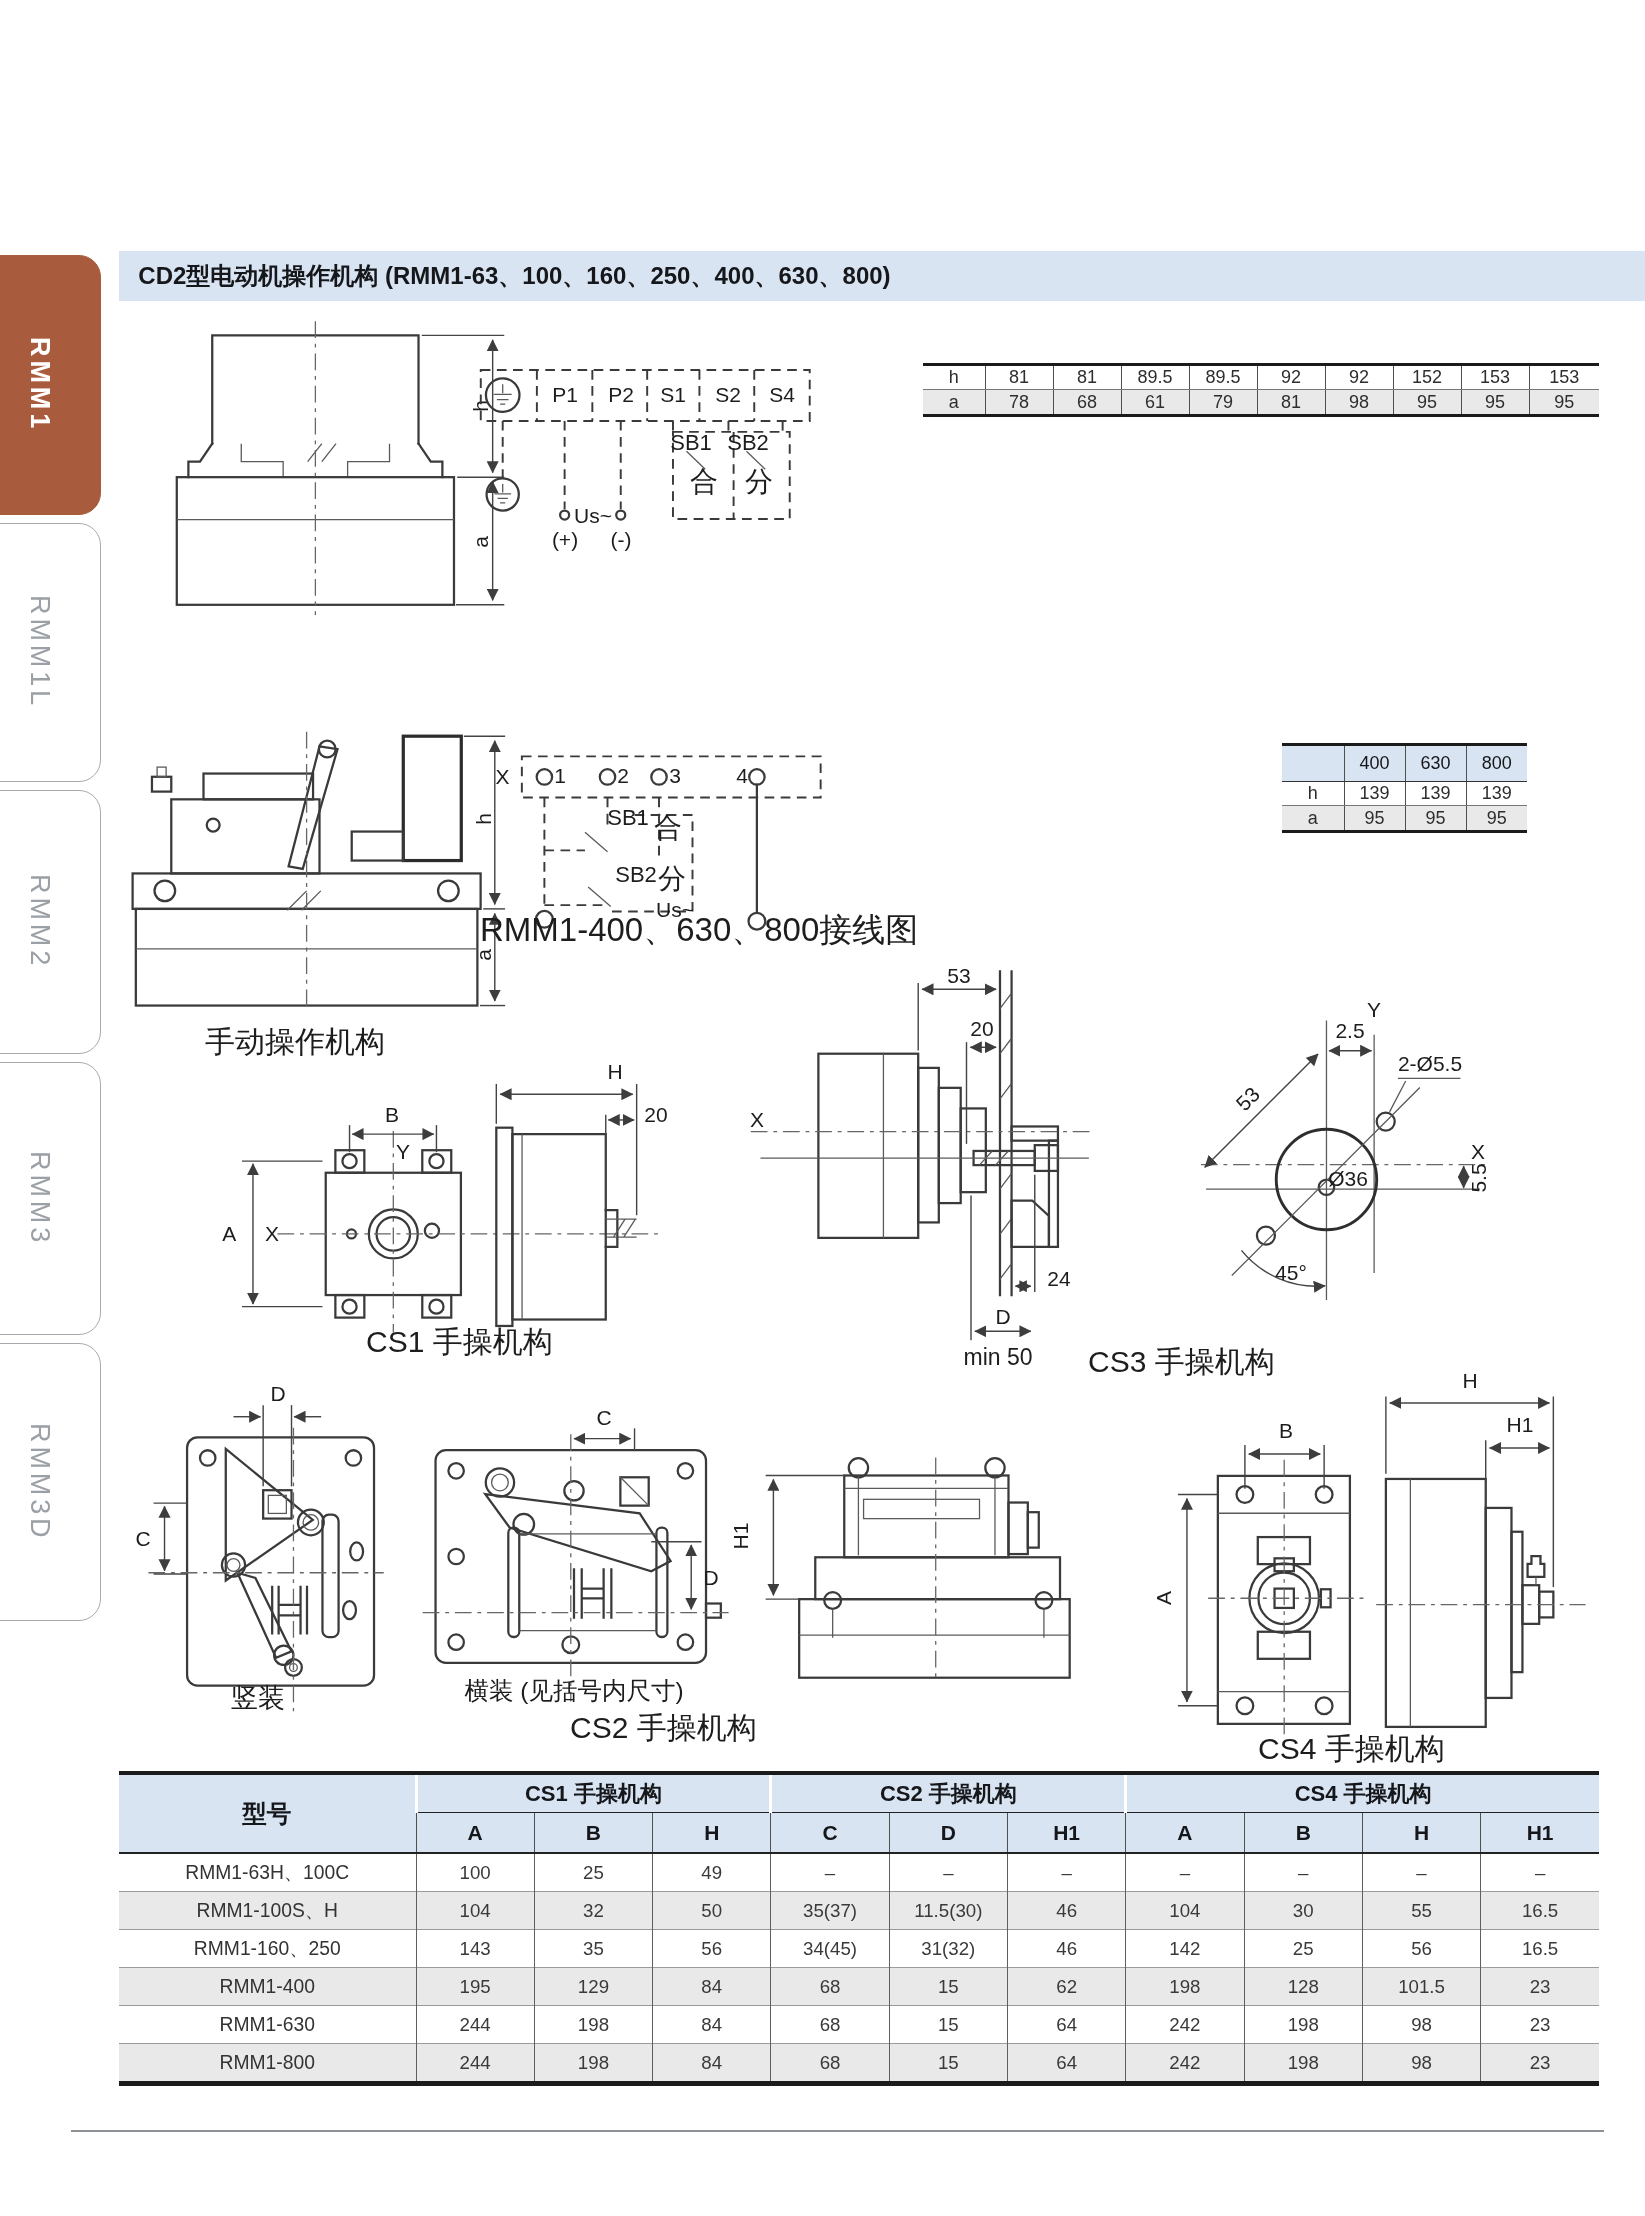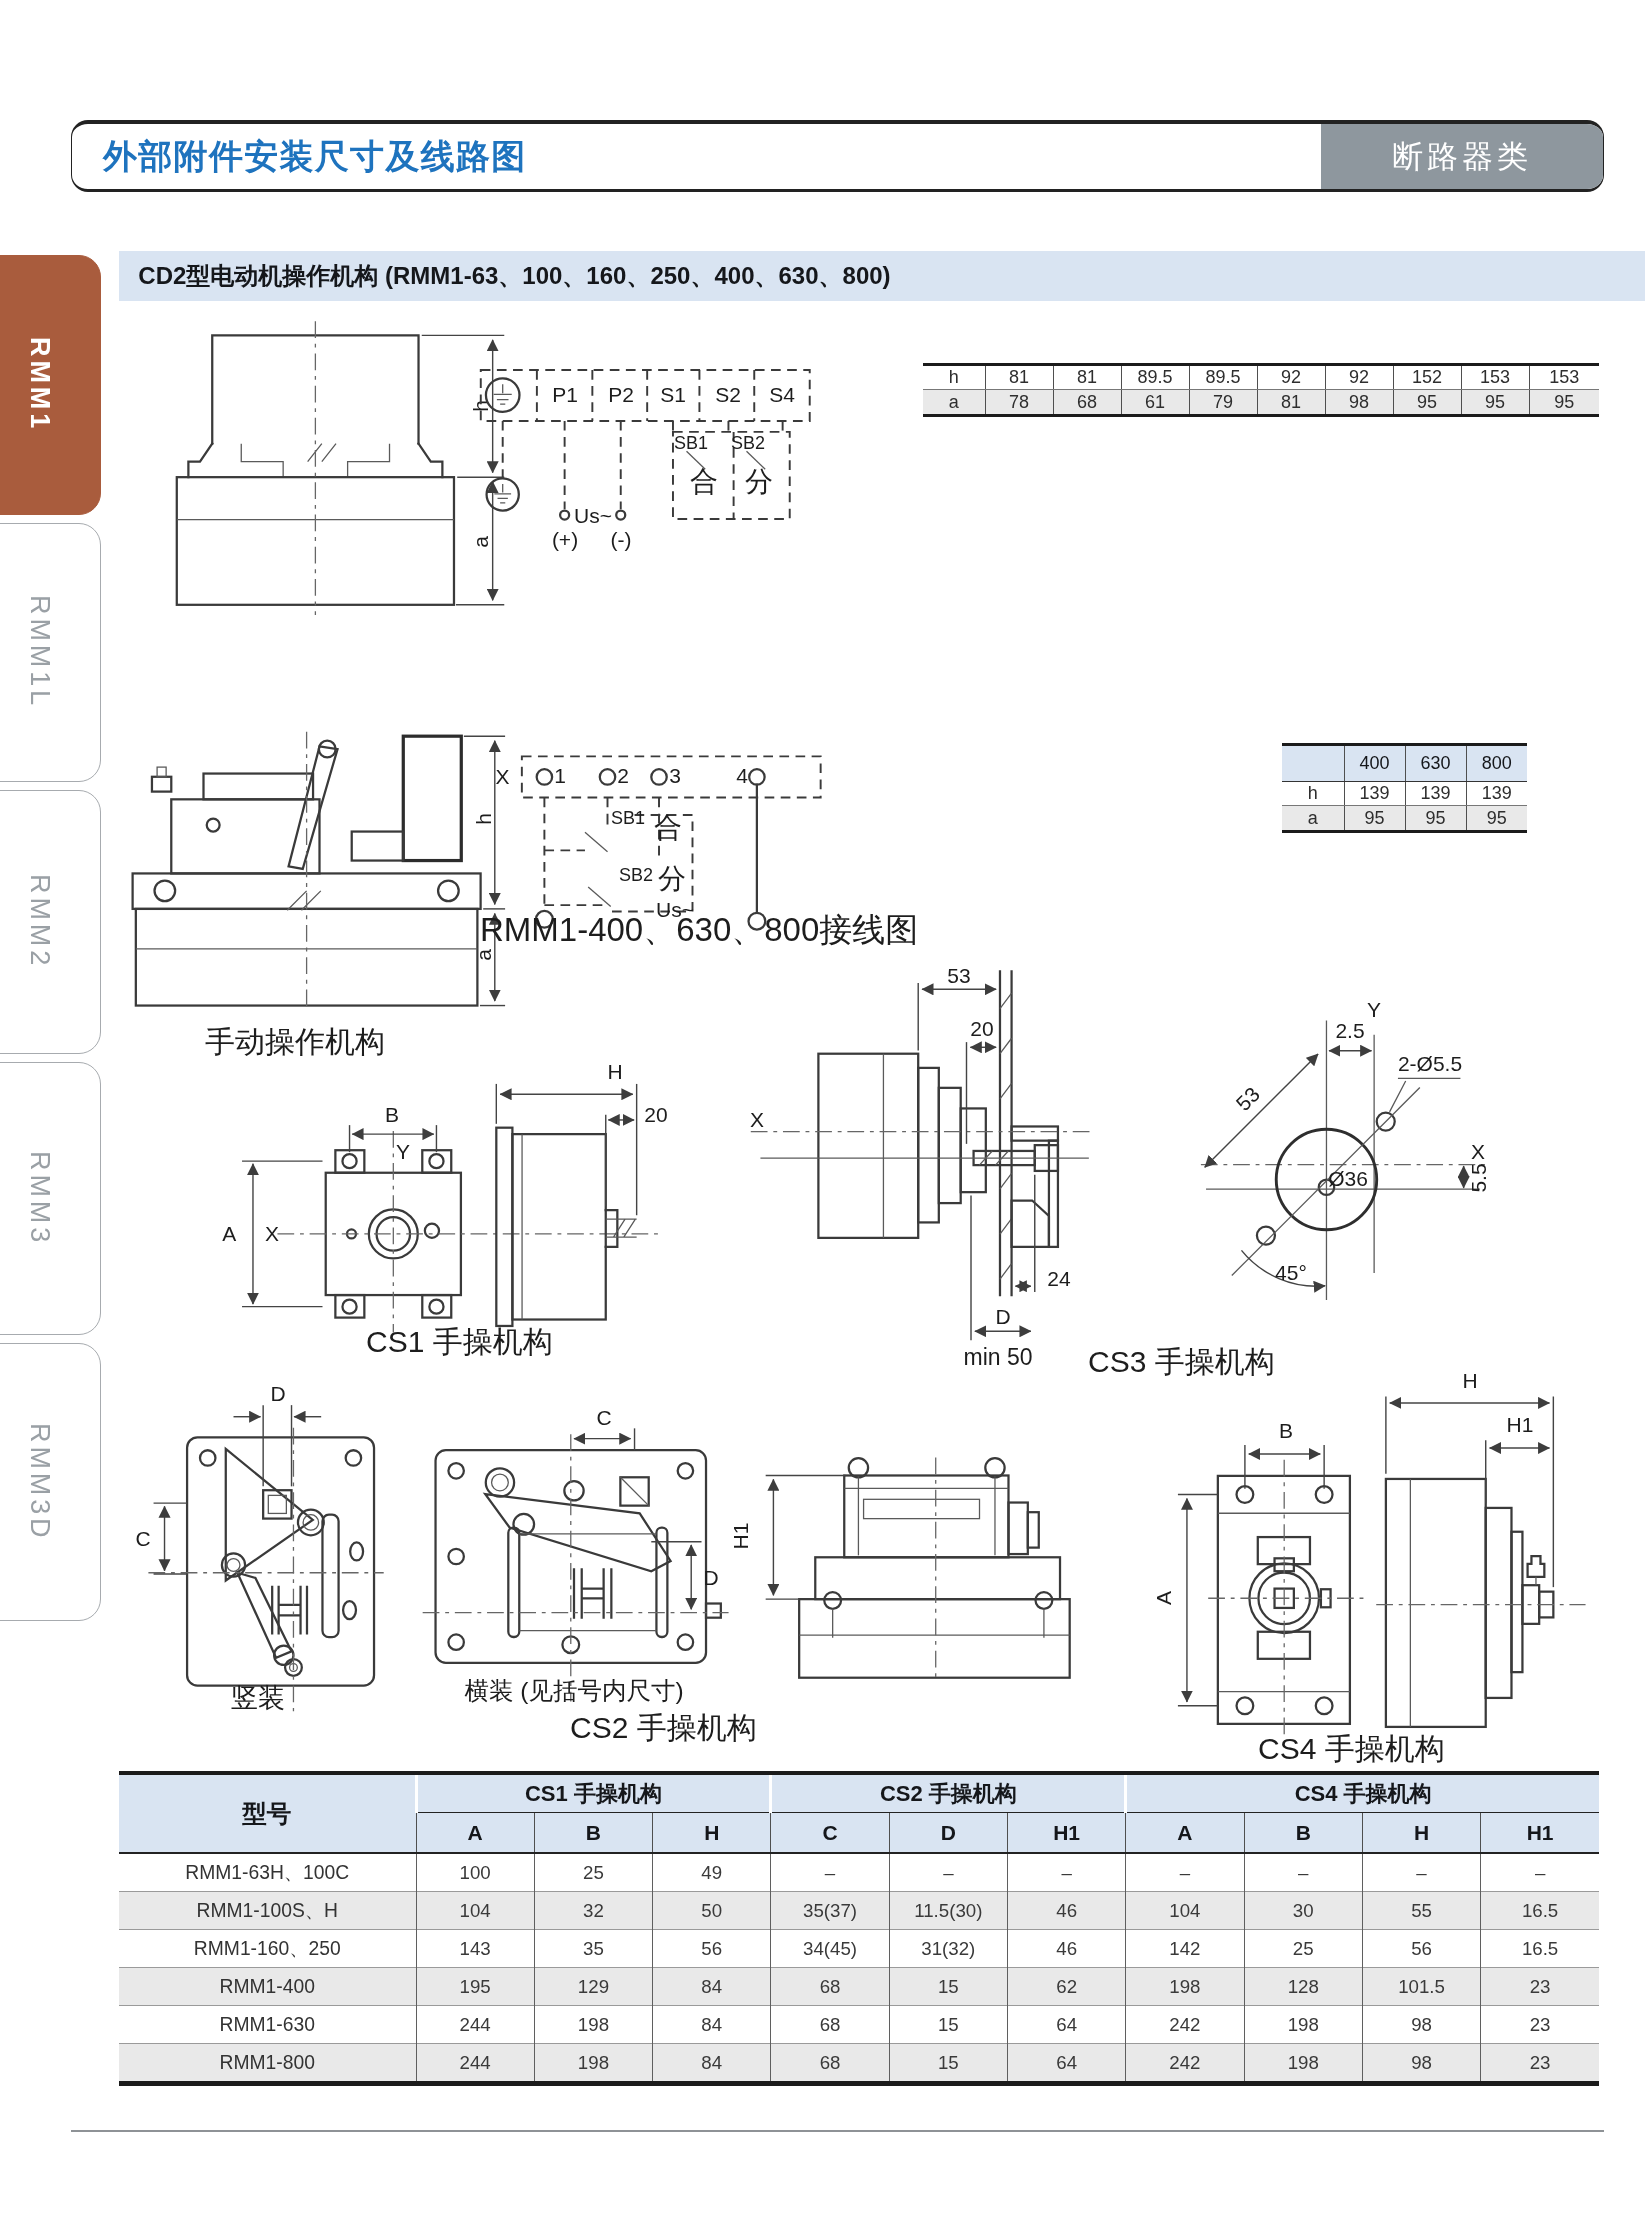--- a/index.html
+++ b/index.html
@@ -11,21 +11,21 @@
   
   .s{stroke:#3a3a3a;stroke-width:3.5;fill:none;stroke-linejoin:miter;stroke-linecap:square}
   .sw{stroke:#2c2c2c;stroke-width:5;fill:none}
   .sthin{stroke:#5a5a5a;stroke-width:2;fill:none}
   .cl{stroke:#666;stroke-width:2;stroke-dasharray:26 9 6 9;fill:none}
   .dash{stroke:#3a3a3a;stroke-width:3;stroke-dasharray:15 10;fill:none}
   .dim{stroke:#444;stroke-width:2.2;fill:none}
   
   .lbl{position:absolute;font-size:21px;color:#1d1d1d;white-space:nowrap;transform:translate(-50%,-50%)}
   .lbl.big{font-size:28px}
-  .lbl.sm{font-size:18px}
+  .lbl.sm{font-size:22px}
   .rot{transform:translate(-50%,-50%) rotate(-90deg)}
   .cap{position:absolute;font-size:30px;color:#1d1d1d;white-space:nowrap}
   
   #topbar{left:71px;top:120px;width:1533px;height:72px;border:1.9px solid #222;
           border-top-width:4.5px;border-bottom-width:3.9px;border-radius:17px;overflow:hidden;
           display:flex;align-items:stretch;background:#fff;box-sizing:border-box}
   #topbar .ttl{flex:1;display:flex;align-items:center;padding-left:31px;
                font-size:34px;font-weight:bold;color:#1E73BE;letter-spacing:1.3px}
   #topbar .cat{width:282px;background:#8E979E;color:#fff;font-size:31px;
                display:flex;align-items:center;justify-content:center;letter-spacing:3.9px}
@@ -90,24 +90,20 @@
 <div class="tab" style="top:790px;height:264px">
   <span class="vt">RMM2</span>
 </div>
 <div class="tab" style="top:1062px;height:273px">
   <span class="vt">RMM3</span>
 </div>
 <div class="tab" style="top:1343px;height:278px">
   <span class="vt">RMM3D</span>
 </div>
 
-<div id="topbar" class="abs">
-  <div class="ttl">外部附件安装尺寸及线路图</div>
-  <div class="cat">断路器类</div>
-</div>
 
 <div class="secbar" style="top:251px">CD2型电动机操作机构 (RMM1-63、100、160、250、400、630、800)</div>
 
 <div class="fig" style="left:151px;top:316px;width:361px;height:303px">
   <svg width="361" height="303" viewBox="0 0 560 470">
     <path class="s" d="M95,198 V30 H415 V198"></path>
     <path class="s" d="M95,198 L76,226 H58 V250 M415,198 L434,226 H452 V250"></path>
     <path class="sthin" d="M140,198 V226 H205 V250 M370,198 V226 H305 V250"></path>
     <path class="sthin" d="M243,226 l22,-28 M265,226 l22,-28"></path>
     <rect class="s" x="40" y="250" width="430" height="198"></rect>

